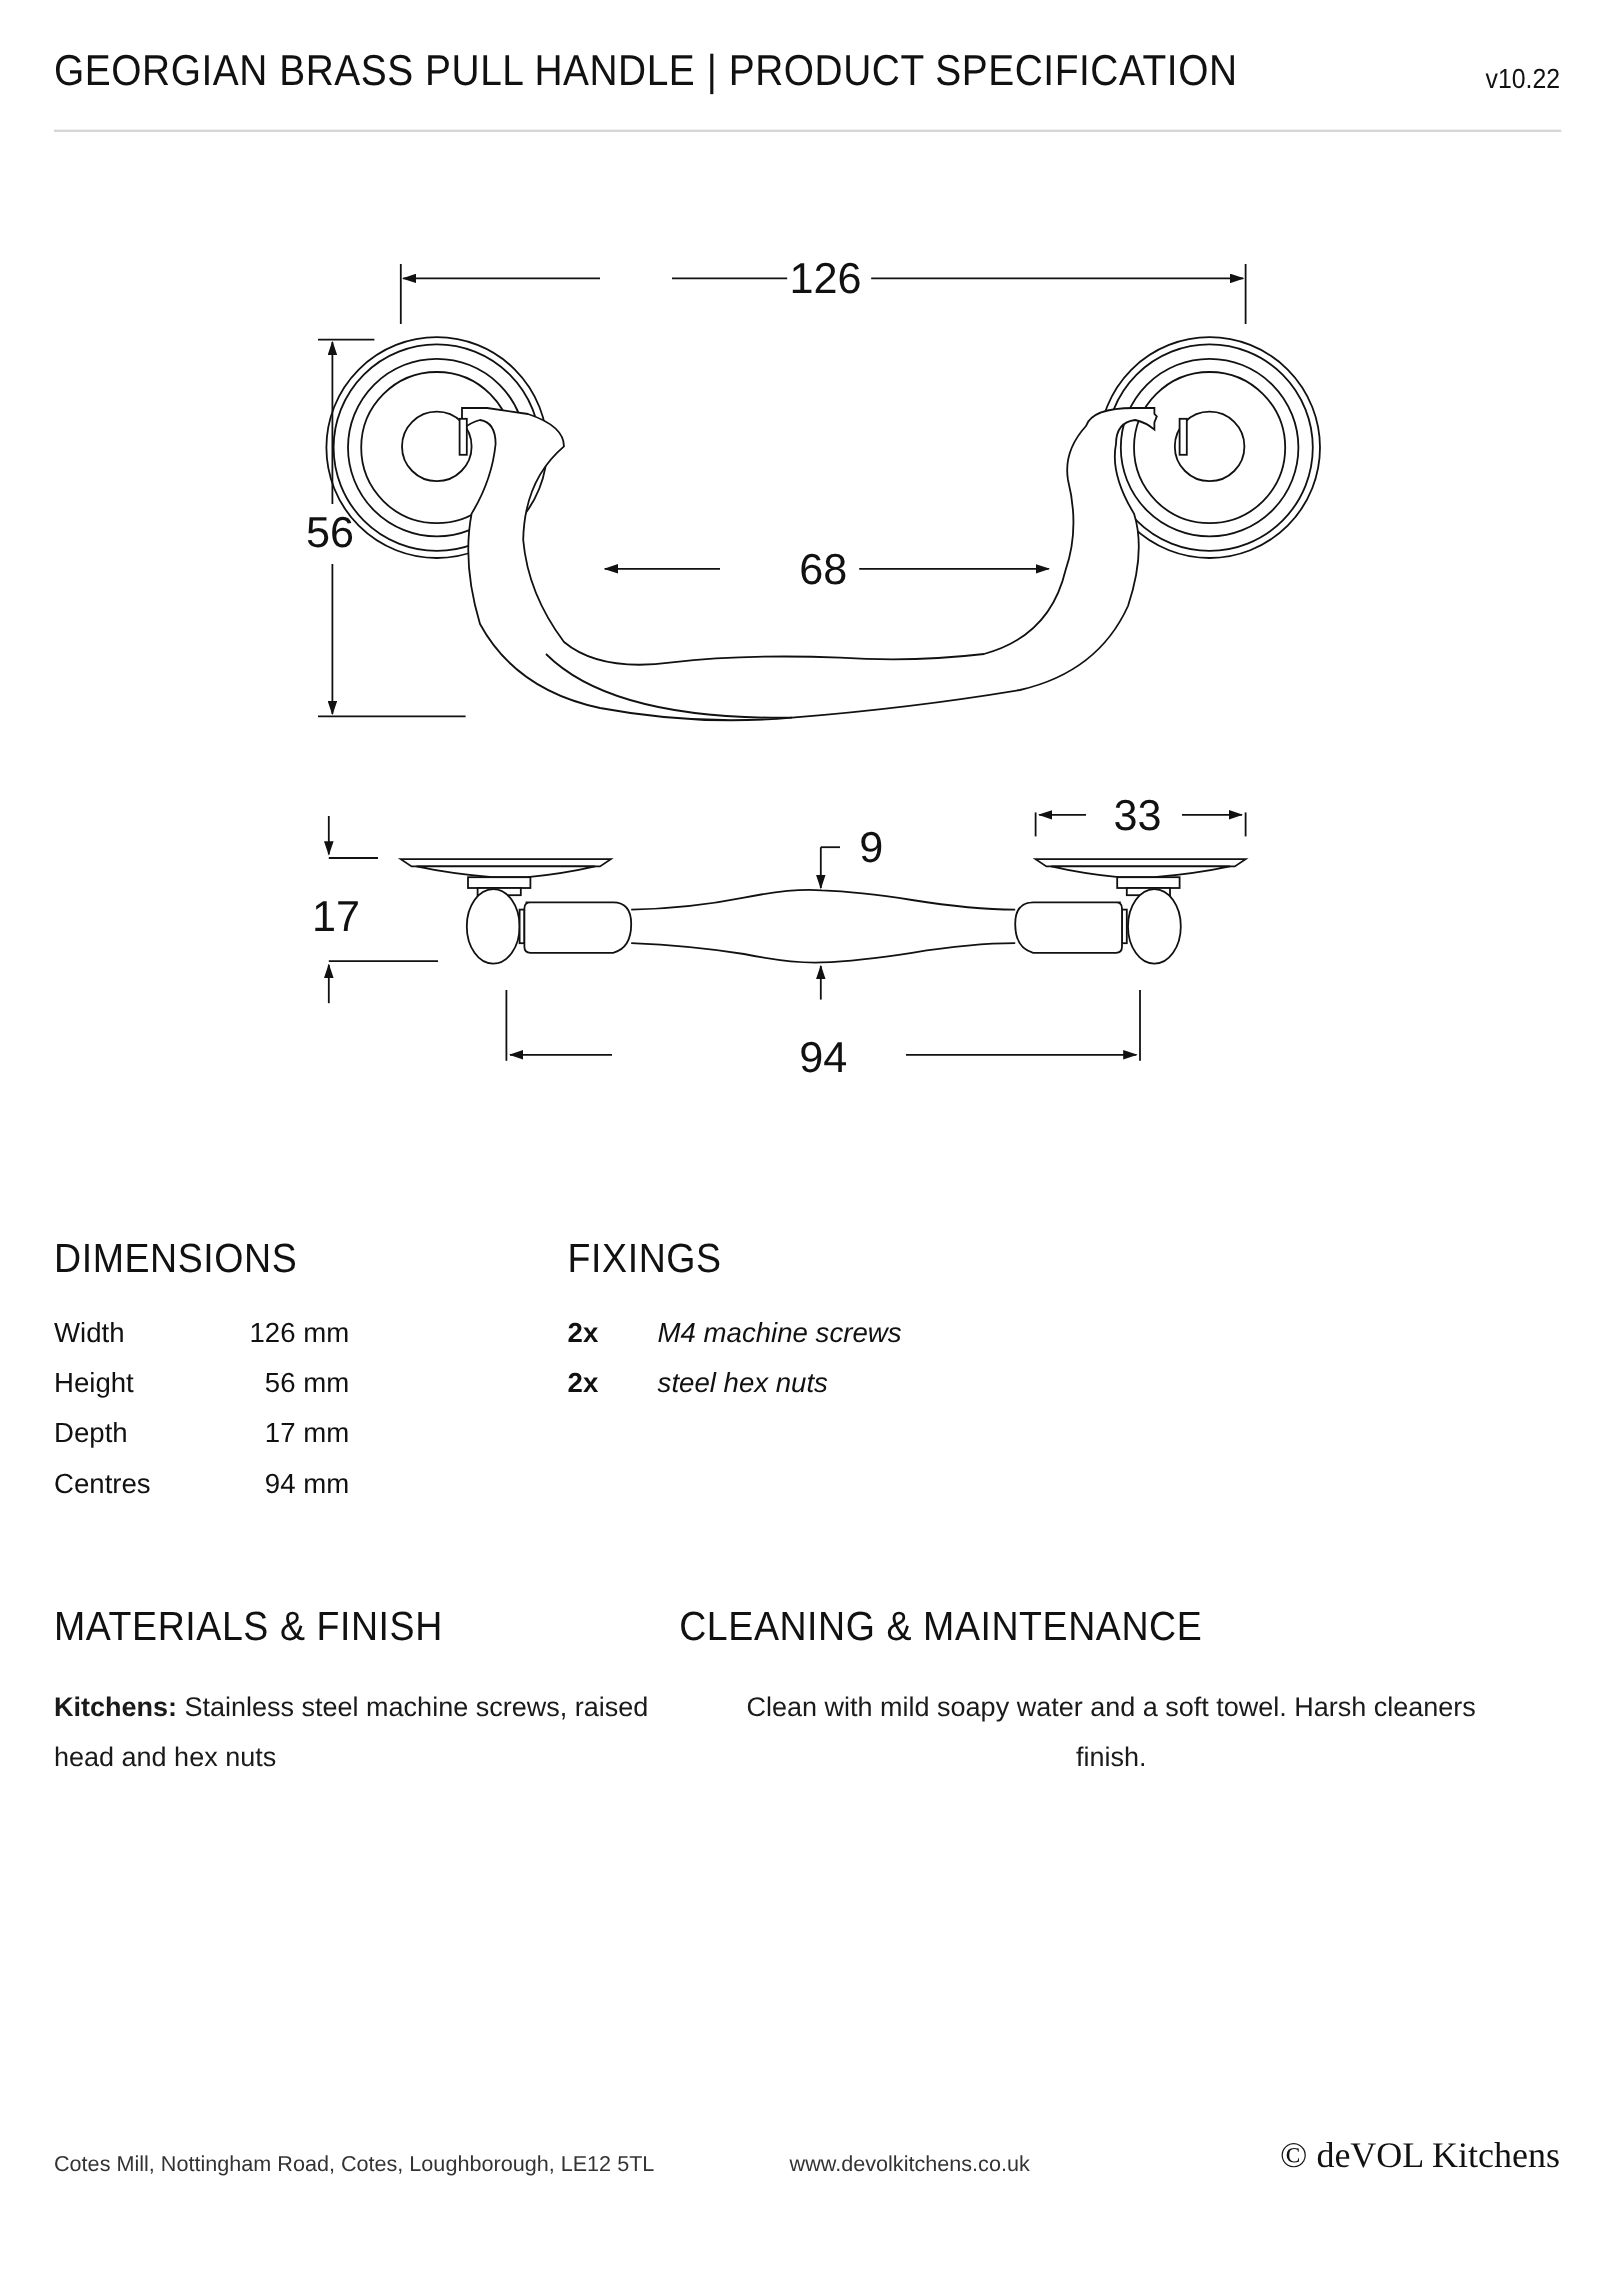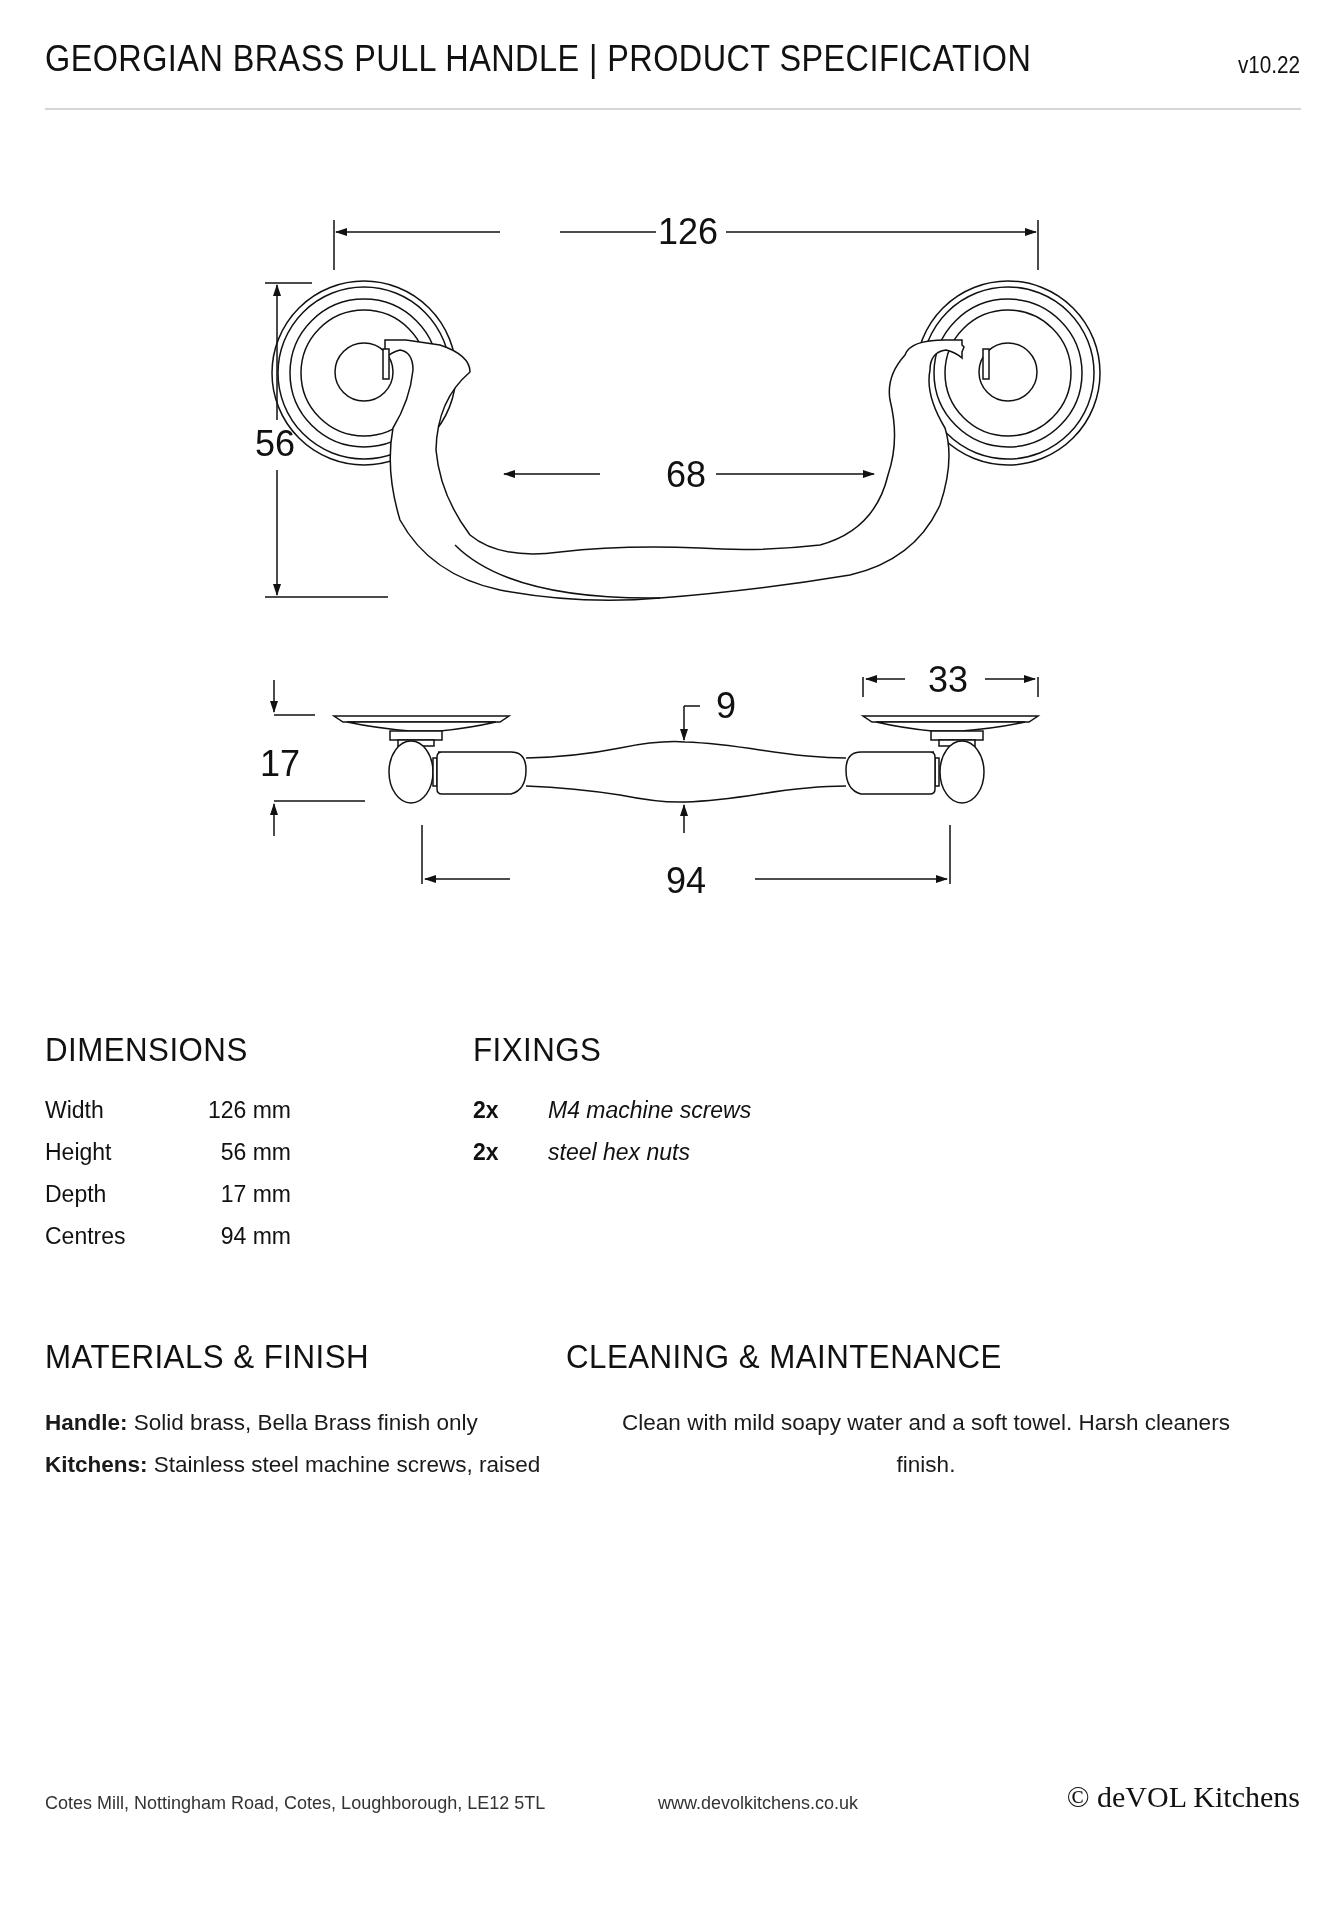--- a/index.html
+++ b/index.html
@@ -154,22 +154,22 @@
     <span class="fix">M4 machine screws</span>
   </div>
   <div class="row" style="position:absolute; top:42px; width:100%;">
     <span class="qty">2x</span>
     <span class="fix">steel hex nuts</span>
   </div>
 </div>
 
 <div class="abs section-h" style="left:45px; top:1337px;">MATERIALS &amp; FINISH</div>
 <div class="abs para" style="left:45px; top:1402px; width:500px;">
-  <div><b>Handle:</b><span> Solid brass, Bella Brass finish only</span></div>
   <div><b>Kitchens:</b><span> Stainless steel machine screws, raised</span></div>
+  <div>head and hex nuts</div>
 </div>
 
 <div class="abs section-h" style="left:566px; top:1337px;">CLEANING &amp; MAINTENANCE</div>
 <div class="abs para" style="left:566px; top:1402px; width:720px;text-align:center;">
   <div>Clean with mild soapy water and a soft towel. Harsh cleaners</div>
   <div>finish.</div>
 </div>
 
 <div class="abs footer" style="left:45px; top:1793px;">Cotes Mill, Nottingham Road, Cotes, Loughborough, LE12 5TL</div>
 <div class="abs footer" style="left:658px; top:1793px;">www.devolkitchens.co.uk</div>

